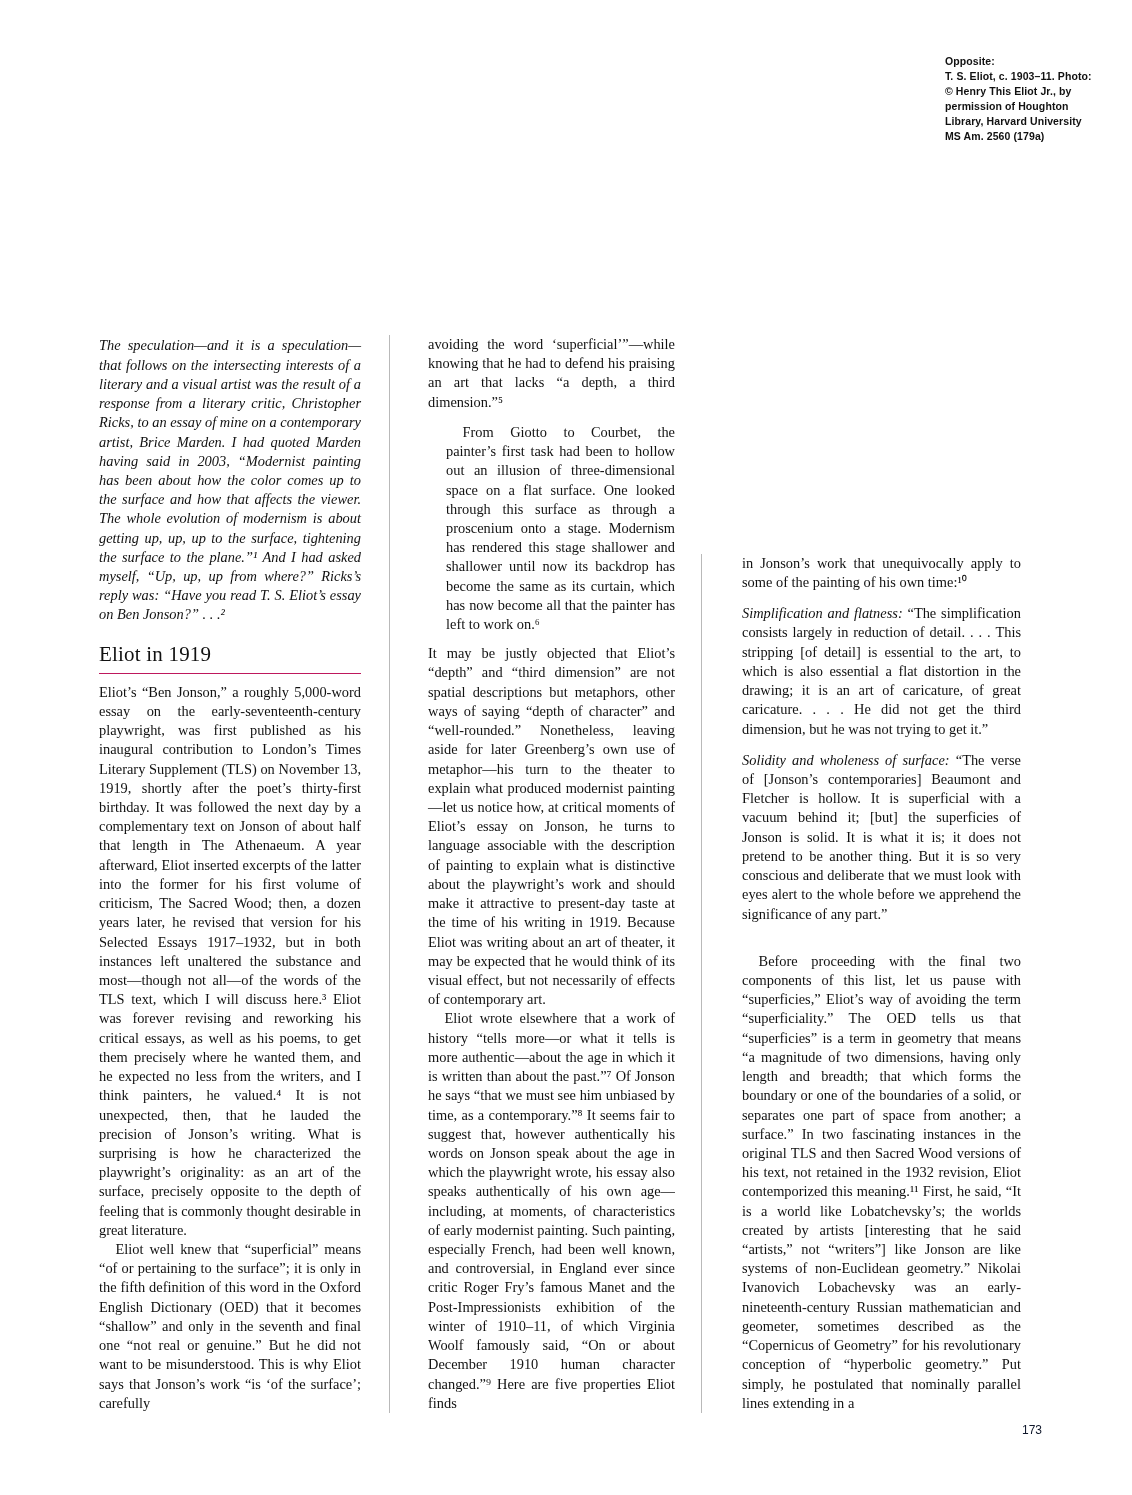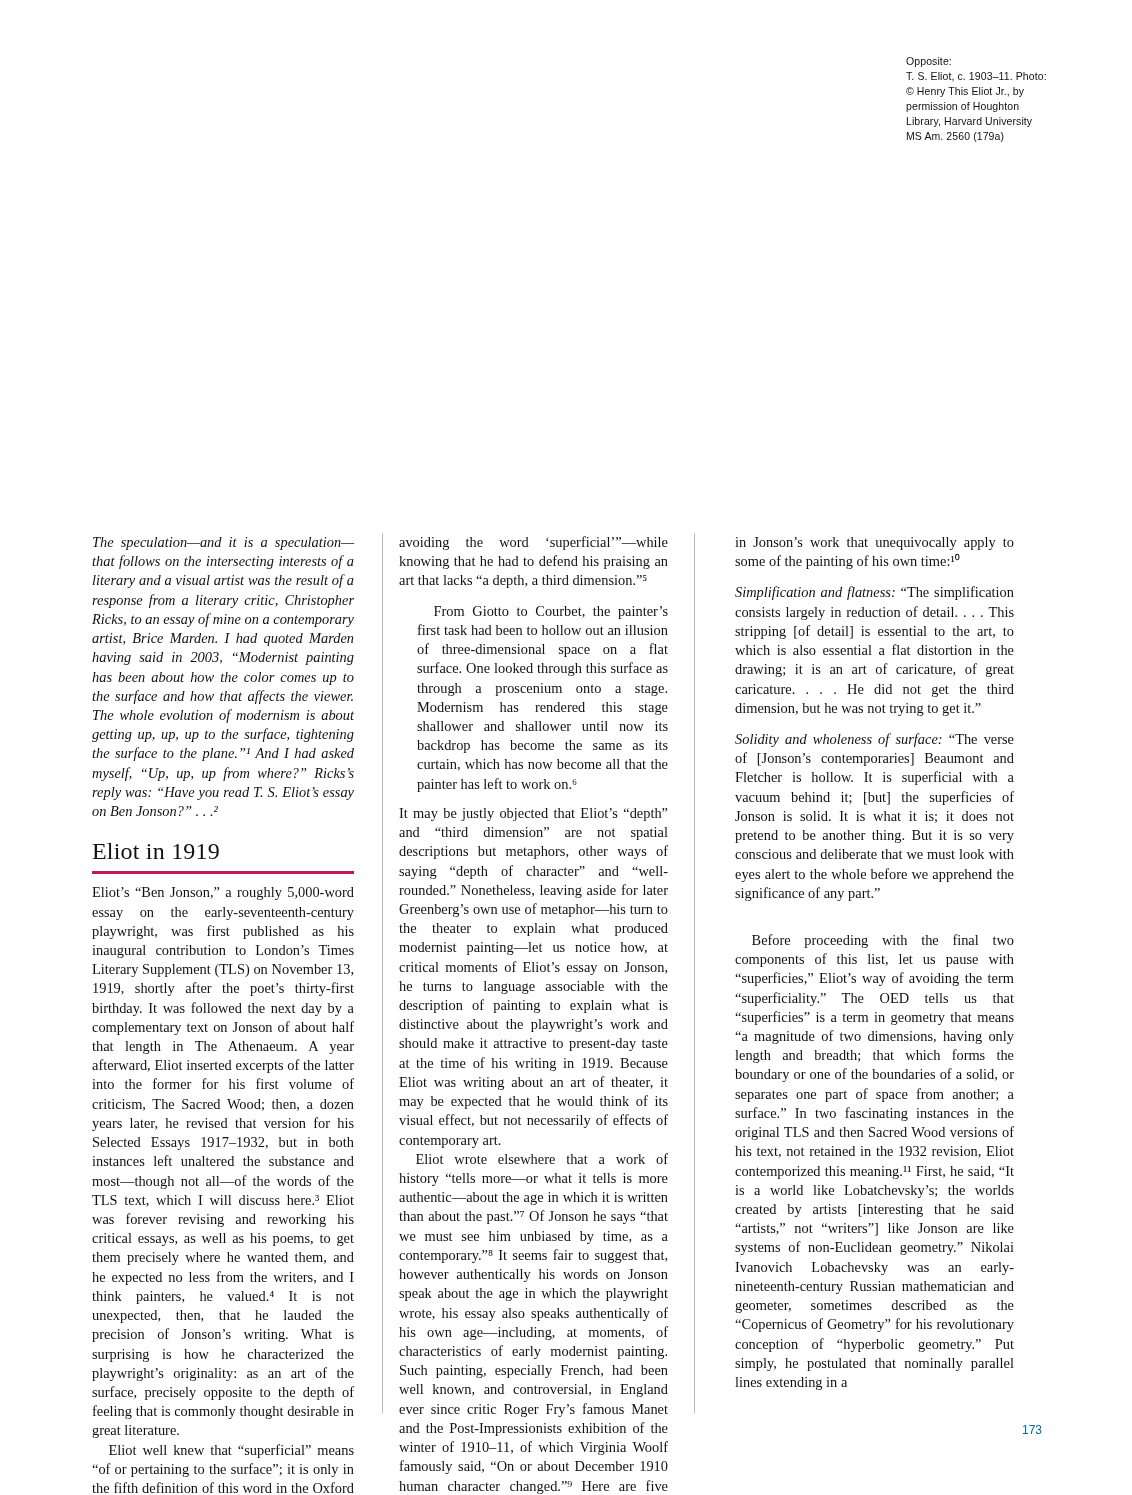--- a/index.html
+++ b/index.html
@@ -12,75 +12,76 @@
     height: 1495px;
     position: relative;
     font-family: "Liberation Serif", serif;
     color: #111111;
     overflow: hidden;
   }
 
   
   .caption {
     position: absolute;
-    left: 906px;
+    left: 945px;
     top: 54px;
     width: 180px;
     font-family: "Liberation Sans", sans-serif;
     font-size: 10.5px;
     line-height: 1.42;
-    font-weight: normal;
+    font-weight: bold;
     color: #111111;
     letter-spacing: 0.1px;
   }
   .caption .cap-line { display: block; }
 
   
   .columns {
     position: absolute;
-    left: 92px;
+    left: 99px;
     top: 533px;
     width: 947px;
     height: 880px;
     display: flex;
     gap: 0px;
+    align-items: flex-end;
   }
   .col {
     width: 290px;
     position: relative;
     box-sizing: border-box;
   }
   .col-1 { padding-right: 28px; }
-  .col-2 { padding-left: 16px; padding-right: 26px; width: 312px; }
+  .col-2 { padding-left: 38px; padding-right: 26px; width: 312px; }
   .col-3 { padding-left: 40px; width: 320px; }
   .col-2, .col-3 { border-left: 1px solid #b9b9b9; }
 
   p {
     margin: 0;
     font-size: 14.4px;
     line-height: 1.335;
     text-align: justify;
     -webkit-hyphens: auto;
     hyphens: auto;
   }
   p + p { text-indent: 1.15em; }
 
   .lead {
     font-style: italic;
     font-size: 14.4px;
     line-height: 1.335;
   }
 
   h2.section-title {
-    font-size: 24px;
+    font-size: 21px;
     font-weight: normal;
     font-family: "Liberation Serif", serif;
     margin: 17px 0 0 0;
     padding-bottom: 6px;
-    border-bottom: 3px solid #be185d;
+    border-bottom: 1px solid #be185d;
     letter-spacing: 0.2px;
   }
   h2.section-title + p { margin-top: 9px; text-indent: 0; }
 
   .blockquote {
     margin: 11px 0 0 0;
     padding: 0 0 0 18px;
     font-size: 14.4px;
     line-height: 1.335;
     text-align: justify;
@@ -93,21 +94,21 @@
   .defn { margin-top: 12px; text-indent: 0; }
   .defn-head { font-style: italic; }
 
   
   .folio {
     position: absolute;
     right: 90px;
     bottom: 58px;
     font-family: "Liberation Sans", sans-serif;
     font-size: 12px;
-    color: #0369a1;
+    color: #0f172a;
   }
 </style>
 </head>
 <body>
 
 <div class="caption">
   <span class="cap-line">Opposite:</span>
   <span class="cap-line">T. S. Eliot, c. 1903–11. Photo:</span>
   <span class="cap-line">© Henry This Eliot Jr., by</span>
   <span class="cap-line">permission of Houghton</span>

